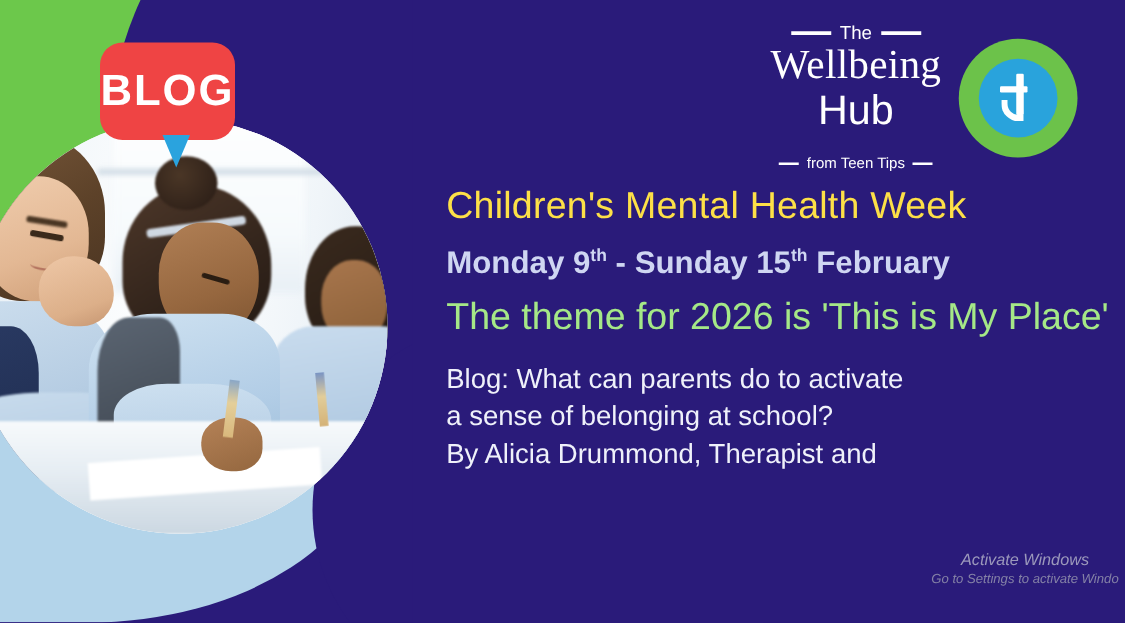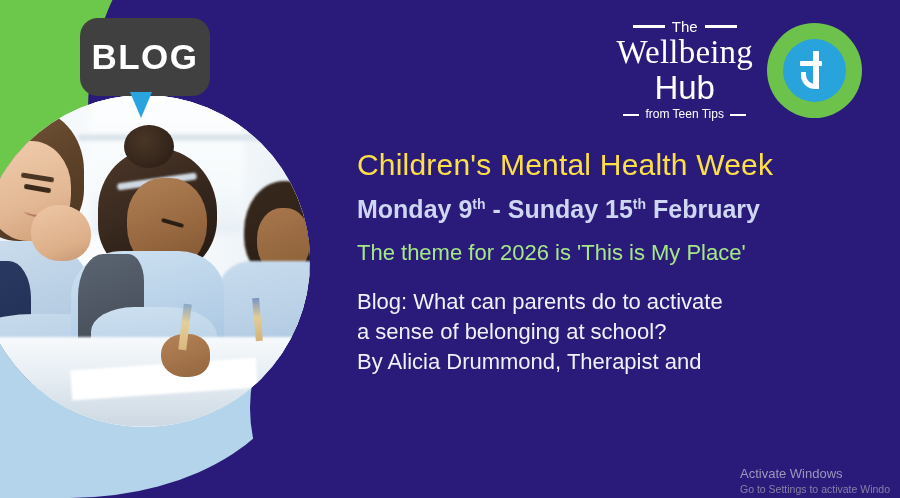--- a/index.html
+++ b/index.html
@@ -254,23 +254,23 @@
   }
   .gC-pencil {
     position:absolute; left:83%; top:61%;
     width:2.2%; height:13%;
     background:linear-gradient(180deg,#7a94c4 0%, #e2cd99 45%, #d4b277 100%);
     transform:rotate(-5deg); filter:blur(0.5px);
   }
 
   
   #blog-bubble {
-    position:absolute; left:80px; top:18px;
-    width:130px; height:78px;
-    background:#404040;
+    position:absolute; left:80px; top:34px;
+    width:108px; height:78px;
+    background:#ef4444;
     border-radius:18px;
     z-index:6;
   }
   #blog-bubble .bubble-label {
     position:absolute; inset:0;
     display:flex; align-items:center; justify-content:center;
     color:#ffffff;
     font-size:35px;
     font-weight:bold;
     letter-spacing:1.5px;
@@ -301,21 +301,21 @@
     display:block; width:32px; height:2.5px; background:#ffffff;
   }
   .logo-main {
     font-size:33px; line-height:35px; font-weight:normal;
     letter-spacing:0.2px;
     font-family:Liberation Serif, serif;
   }
   .logo-sub2 { font-size:33px; line-height:35px; }
   .logo-tag {
     display:flex; align-items:center; justify-content:center; gap:6px;
-    font-size:12px; line-height:15px; margin-top:2px;
+    font-size:12px; line-height:15px; margin-top:18px;
   }
   .logo-tag .rule {
     display:block; width:16px; height:2px; background:#ffffff;
   }
   .logo-mark {
     width:95px; height:95px; border-radius:50%;
     background:#6CC24A;
     display:flex; align-items:center; justify-content:center;
     flex:0 0 auto;
   }
@@ -357,42 +357,43 @@
   .dateline {
     color:#CFD6F2;
     font-size:25px;
     line-height:40px;
     white-space:nowrap;
     font-weight:bold;
   }
   .dateline sup { font-size:14px; vertical-align:super; }
   .themeline {
     color:#A5E887;
-    font-size:22px;
+    font-size:30px;
     line-height:40px;
     margin-top:4px;
     white-space:nowrap;
   }
   .blogtext {
     color:#EFF1FA;
     font-size:22px;
     line-height:30px;
     margin-top:14px;
   }
   .blogtext div { white-space:nowrap; }
 
   
   #watermark {
-    position:absolute; right:0px; bottom:2px;
+    position:absolute; right:0px; bottom:28px;
     width:160px;
-    text-align:left;
+    text-align:center;
     color:#8d8ab0;
     z-index:9;
     font-family:"Liberation Sans", sans-serif;
     overflow:hidden;
+    font-style:italic;
   }
   #watermark .wm-title { font-size:13px; line-height:17px; color:#9b98bb; }
   #watermark .wm-sub { font-size:10.5px; line-height:14px; color:#8481a6; white-space:nowrap; }
 </style>
 </head>
 <body>
 
 <div id="banner">
 
   <div id="left-visual">

